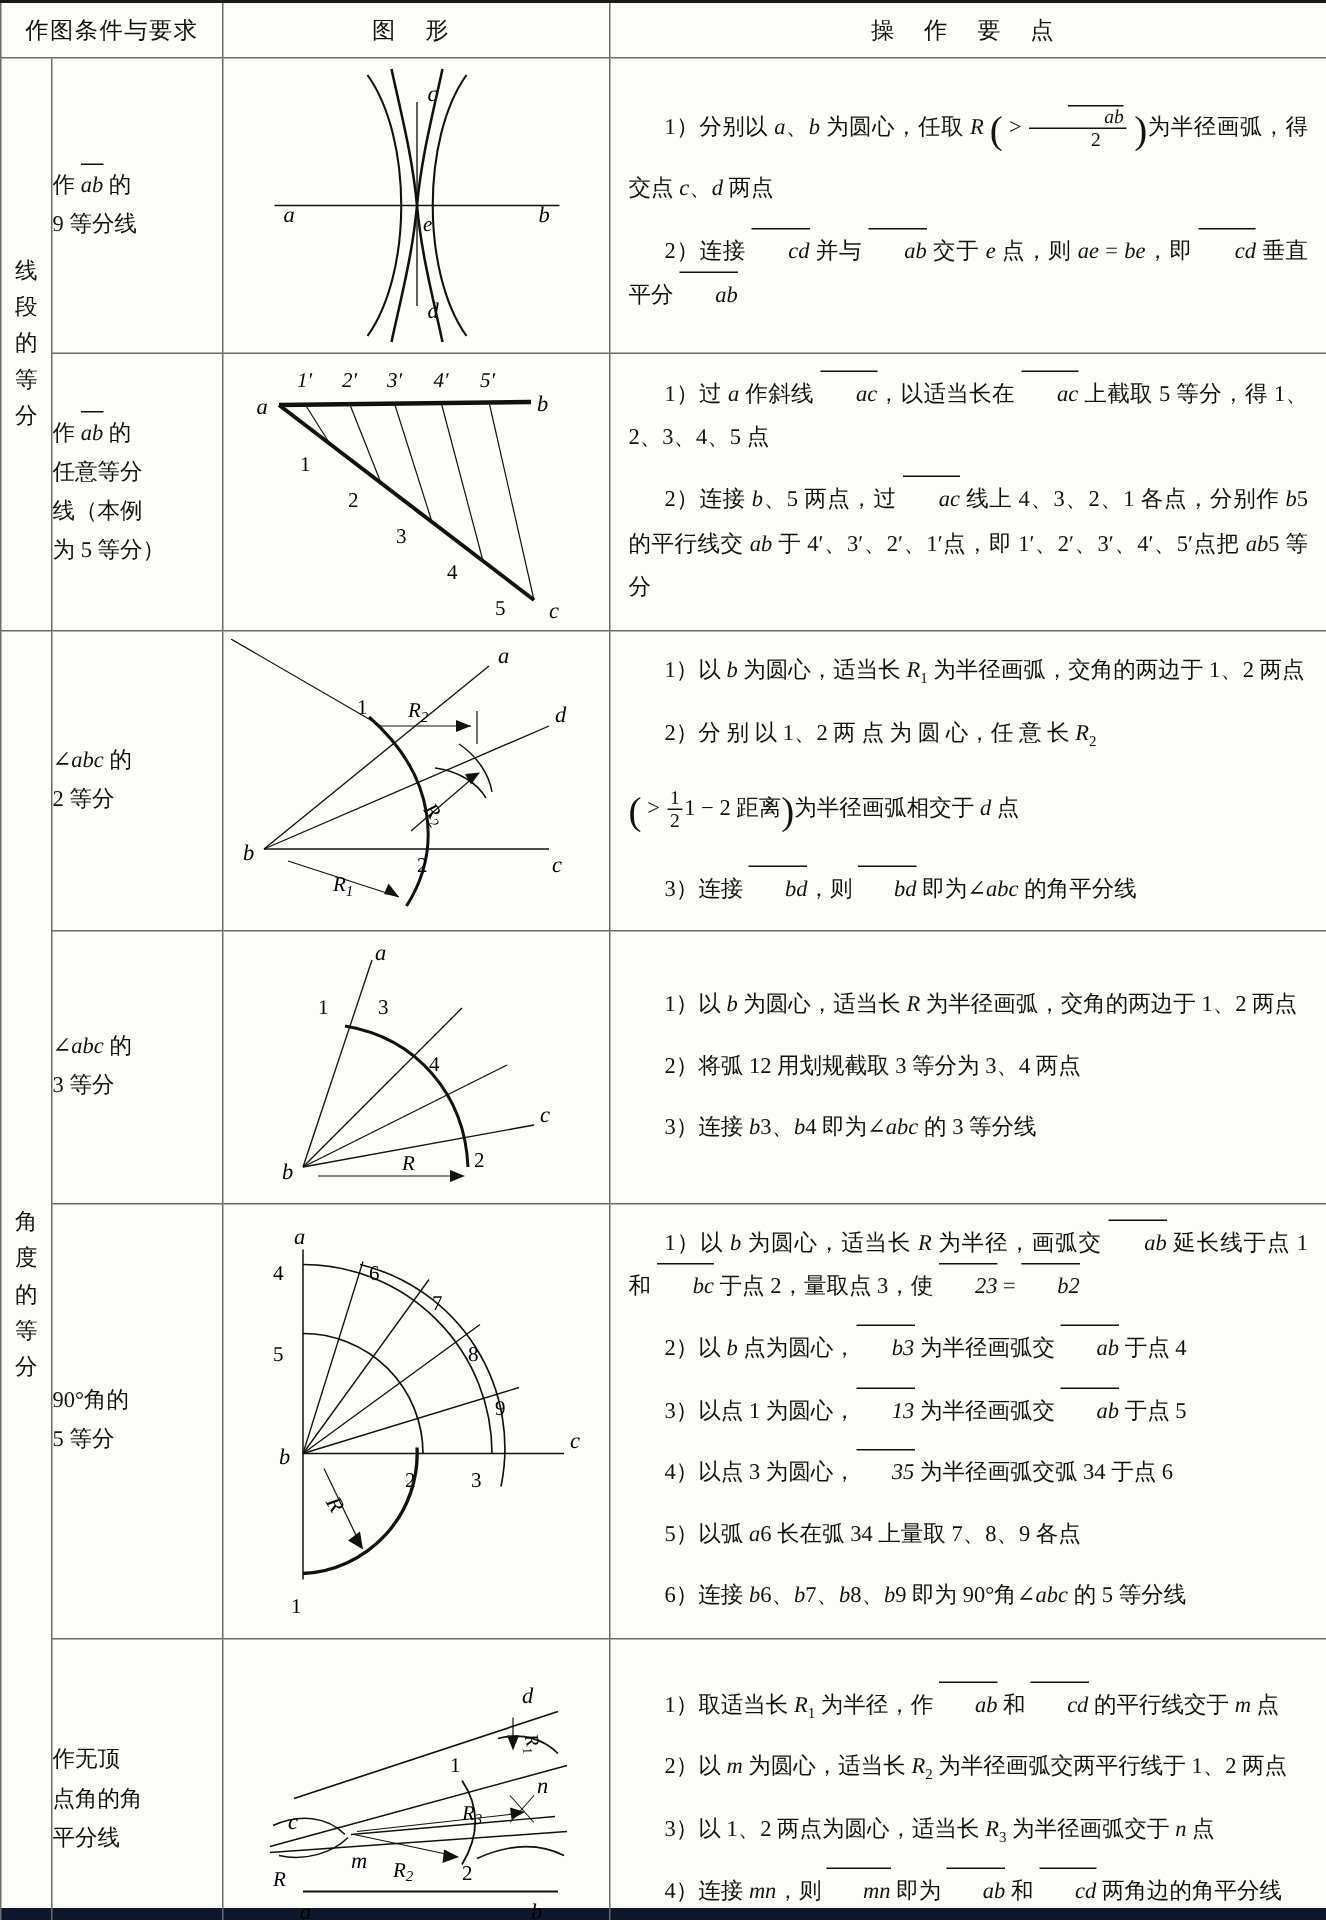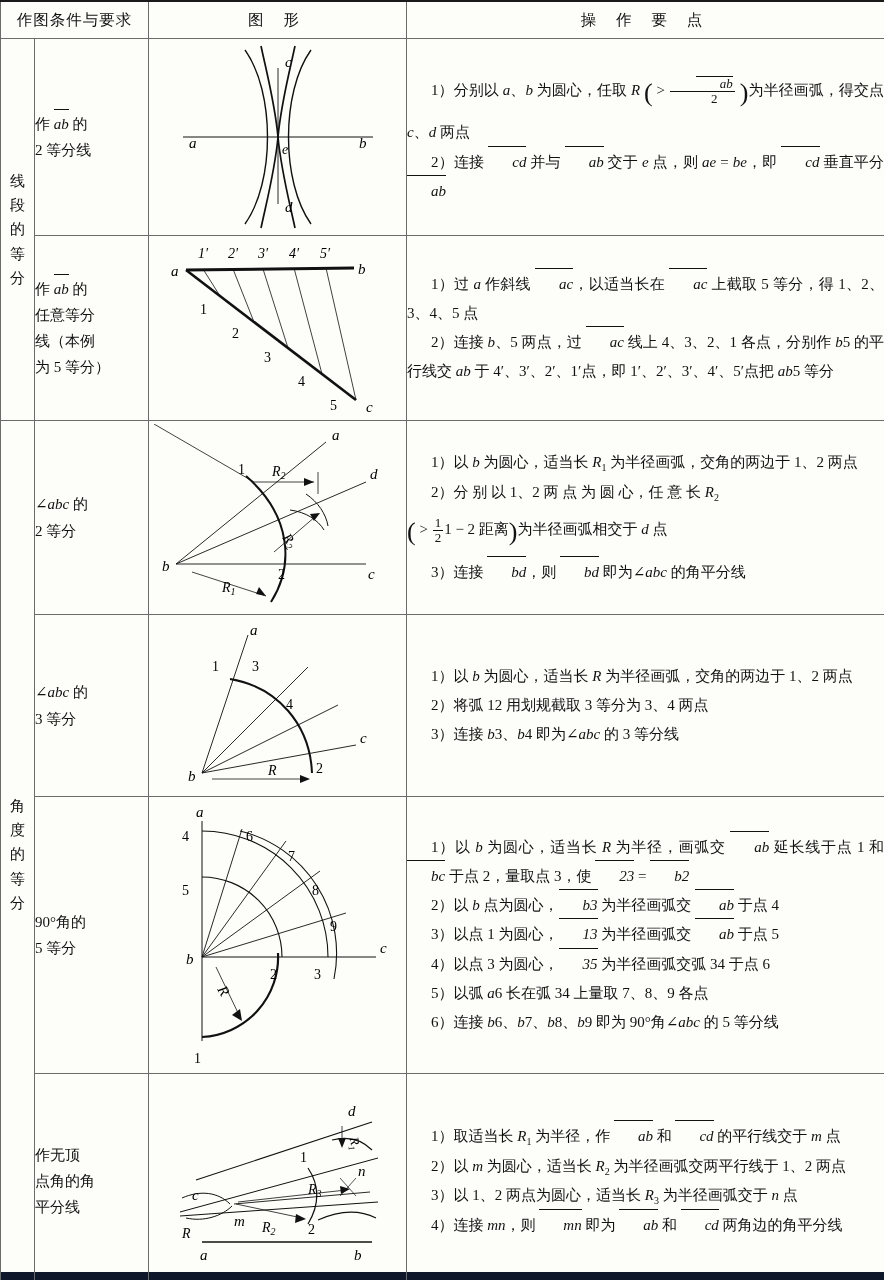--- a/index.html
+++ b/index.html
@@ -14,21 +14,21 @@
   .c4{width:478px;}
   .hdr{height:36px;text-align:center;font-size:15.5px;font-weight:normal;letter-spacing:1px;
        border-top:none !important;}
   .hdr.h2{letter-spacing:8px;}
   .hdr.h3{letter-spacing:8px;}
   .grp{text-align:center;font-size:15px;line-height:1.62;width:34px;}
   .grp span{display:block;}
   .cond{text-align:left;font-size:15px;line-height:1.75;padding:4px 6px;}
   .fig{text-align:center;padding:4px 0;}
   .ops{font-size:15px;line-height:1.95;padding:8px 10px 10px 8px;text-align:justify;}
-  .ops p{margin:0;text-indent:1.6em;}
+  .ops p{margin:12px;text-indent:1.6em;}
   .ops p.cont{text-indent:0;}
   .ovl{display:inline-block;position:relative;font-style:italic;}
   .ovl::before{content:"";position:absolute;left:0;right:0;top:-2px;border-top:1px solid #111;}
   i.v{font-style:italic;}
   .frac{display:inline-block;vertical-align:middle;text-align:center;line-height:1.05;
         font-size:13px;margin:0 1px;}
   .frac .num{display:block;border-bottom:1px solid #111;padding:0 2px;}
   .frac .den{display:block;padding:0 2px;}
   .frac .numol{display:inline-block;position:relative;font-style:italic;}
   .frac .numol::before{content:"";position:absolute;left:0;right:0;top:-1px;border-top:1px solid #111;}
@@ -61,21 +61,21 @@
   <tr>
     <td class="grp" rowspan="2">
       <span>线</span>
       <span>段</span>
       <span>的</span>
       <span>等</span>
       <span>分</span>
     </td>
     <td class="cond" style="height:196px;">
       <div>作&nbsp;<span class="ovl">ab</span>&nbsp;的</div>
-      <div>2 等分线</div>
+      <div>9 等分线</div>
     </td>
     <td class="fig">
       <svg width="230" height="186" viewBox="0 0 230 186">
         <path d="M82,6 C112,48 112,138 82,180" fill="none" stroke="#111" stroke-width="1.4"></path>
         <path d="M148,6 C118,48 118,138 148,180" fill="none" stroke="#111" stroke-width="1.4"></path>
         <path d="M98,2 C104,30 112,60 115,93 C118,126 126,156 132,184" fill="none" stroke="#111" stroke-width="1.7"></path>
         <path d="M132,2 C126,30 118,60 115,93 C112,126 104,156 98,184" fill="none" stroke="#111" stroke-width="1.7"></path>
         <line x1="20" y1="93" x2="210" y2="93" stroke="#111" stroke-width="1"></line>
         <line x1="115" y1="24" x2="115" y2="160" stroke="#111" stroke-width="0.9"></line>
         <text x="26" y="104" font-size="15" class="pl" style="font-style:italic">a</text>

